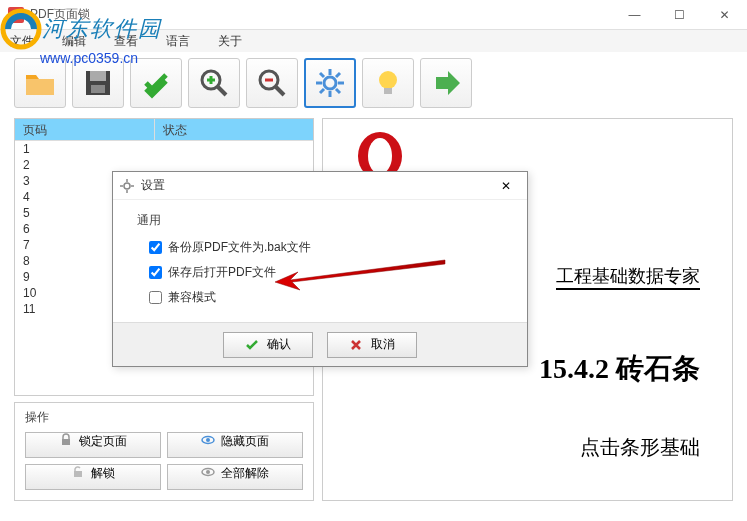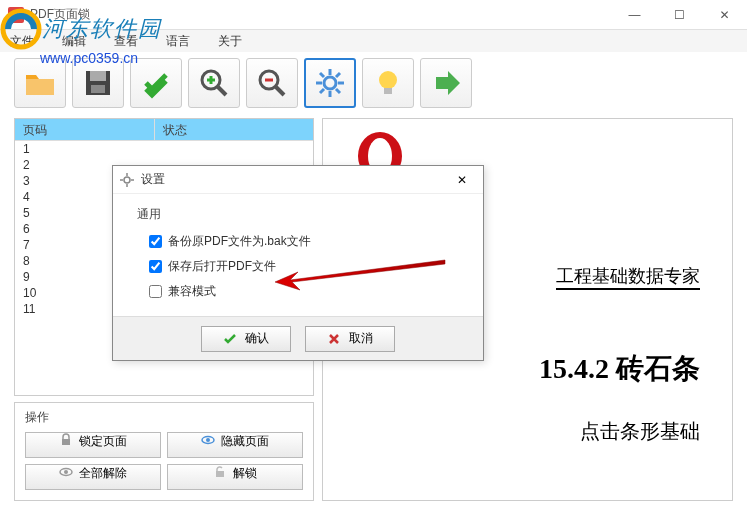--- a/index.html
+++ b/index.html
@@ -42,25 +42,25 @@
     .ops-panel { padding: 6px 10px 10px; }
     .ops-title { color: #444; margin-bottom: 6px; }
     .ops-grid { display: grid; grid-template-columns: 1fr 1fr; gap: 6px; }
     .ops-btn { height: 26px; border: 1px solid #bbb; background: linear-gradient(#fefefe, #eaeaea); display: flex; align-items: flex-start; justify-content: center; gap: 6px; cursor: pointer; font-size: 12px; }
     .ops-btn svg { width: 14px; height: 14px; }
     
     .preview-panel { height: 100%; padding: 12px; overflow: hidden; color: #000; }
     .preview-content { padding: 0 20px; }
     .opera-icon { width: 50px; height: 50px; margin-bottom: 80px; }
     .preview-sub { font-size: 18px; border-bottom: 2px solid #000; margin-bottom: 60px; display: inline-block; float: right; text-align: center; }
-    .preview-h { font-size: 28px; font-weight: bold; font-family: serif; clear: both; text-align: right; margin-bottom: 30px; }
+    .preview-h { font-size: 28px; font-weight: bold; font-family: serif; clear: both; text-align: right; margin-bottom: 46px; }
     .preview-txt { font-size: 20px; text-align: right; }
     
     
-    .modal { position: absolute; left: 112px; top: 165px; width: 372px; background: #fff; border: 1px solid #888; box-shadow: 2px 2px 8px rgba(0,0,0,0.15); z-index: 50; }
+    .modal { position: absolute; left: 112px; top: 171px; width: 416px; background: #fff; border: 1px solid #888; box-shadow: 2px 2px 8px rgba(0,0,0,0.15); z-index: 50; }
     .modal-titlebar { height: 28px; display: flex; align-items: center; padding: 0 6px; background: #fff; border-bottom: 1px solid #eee; }
     .modal-titlebar svg { width: 16px; height: 16px; margin-right: 6px; }
     .modal-title { flex: 1; color: #333; }
     .modal-close { width: 30px; height: 22px; display: flex; align-items: center; justify-content: center; cursor: pointer; }
     .modal-body { padding: 12px 24px 8px; }
     .group-label { color: #444; margin-bottom: 10px; }
     .checkbox-row { display: flex; align-items: center; gap: 6px; margin: 8px 0 8px 12px; color: #333; }
     .checkbox-row input { width: 13px; height: 13px; }
     .modal-footer { height: 44px; background: #f0f0f0; border-top: 1px solid #ddd; display: flex; align-items: center; justify-content: center; gap: 14px; }
     .modal-btn { width: 90px; height: 26px; border: 1px solid #aaa; background: linear-gradient(#fff, #e8e8e8); display: flex; align-items: center; justify-content: center; gap: 8px; cursor: pointer; }
@@ -198,31 +198,31 @@
         </div>
         <div class="ops-btn">
           <svg viewBox="0 0 14 14">
               <ellipse cx="7" cy="7" rx="6" ry="3.5" fill="none" stroke="#4a90d9" stroke-width="1.5"></ellipse>
               <circle cx="7" cy="7" r="2" fill="#4a90d9"></circle>
             </svg>
           <span>隐藏页面</span>
         </div>
         <div class="ops-btn">
           <svg viewBox="0 0 14 14">
+              <rect x="3" y="6" width="8" height="6" fill="#bbb"></rect>
+              <path d="M4 6 v-2 a3 3 0 0 1 5 -1" fill="none" stroke="#bbb" stroke-width="1.5"></path>
+            </svg>
+          <span>解锁</span>
+        </div>
+        <div class="ops-btn">
+          <svg viewBox="0 0 14 14">
               <ellipse cx="7" cy="7" rx="6" ry="3.5" fill="none" stroke="#999" stroke-width="1.5"></ellipse>
               <circle cx="7" cy="7" r="2" fill="#999"></circle>
             </svg>
           <span>全部解除</span>
-        </div>
-        <div class="ops-btn">
-          <svg viewBox="0 0 14 14">
-              <rect x="3" y="6" width="8" height="6" fill="#bbb"></rect>
-              <path d="M4 6 v-2 a3 3 0 0 1 5 -1" fill="none" stroke="#bbb" stroke-width="1.5"></path>
-            </svg>
-          <span>解锁</span>
         </div>
       </div>
     </div>
   </div>
   <div class="right-col">
     <div class="panel preview-panel">
       <div class="preview-content">
         <svg class="opera-icon" viewBox="0 0 50 50">
             <ellipse cx="25" cy="25" rx="22" ry="24" fill="#cc0f16"></ellipse>
             <ellipse cx="25" cy="25" rx="12" ry="18" fill="#fff"></ellipse>

